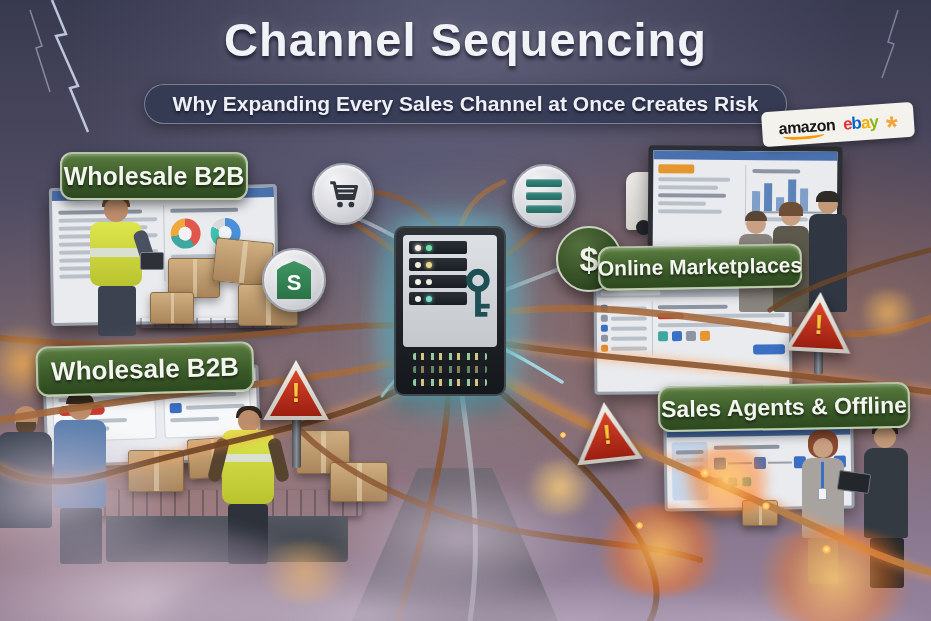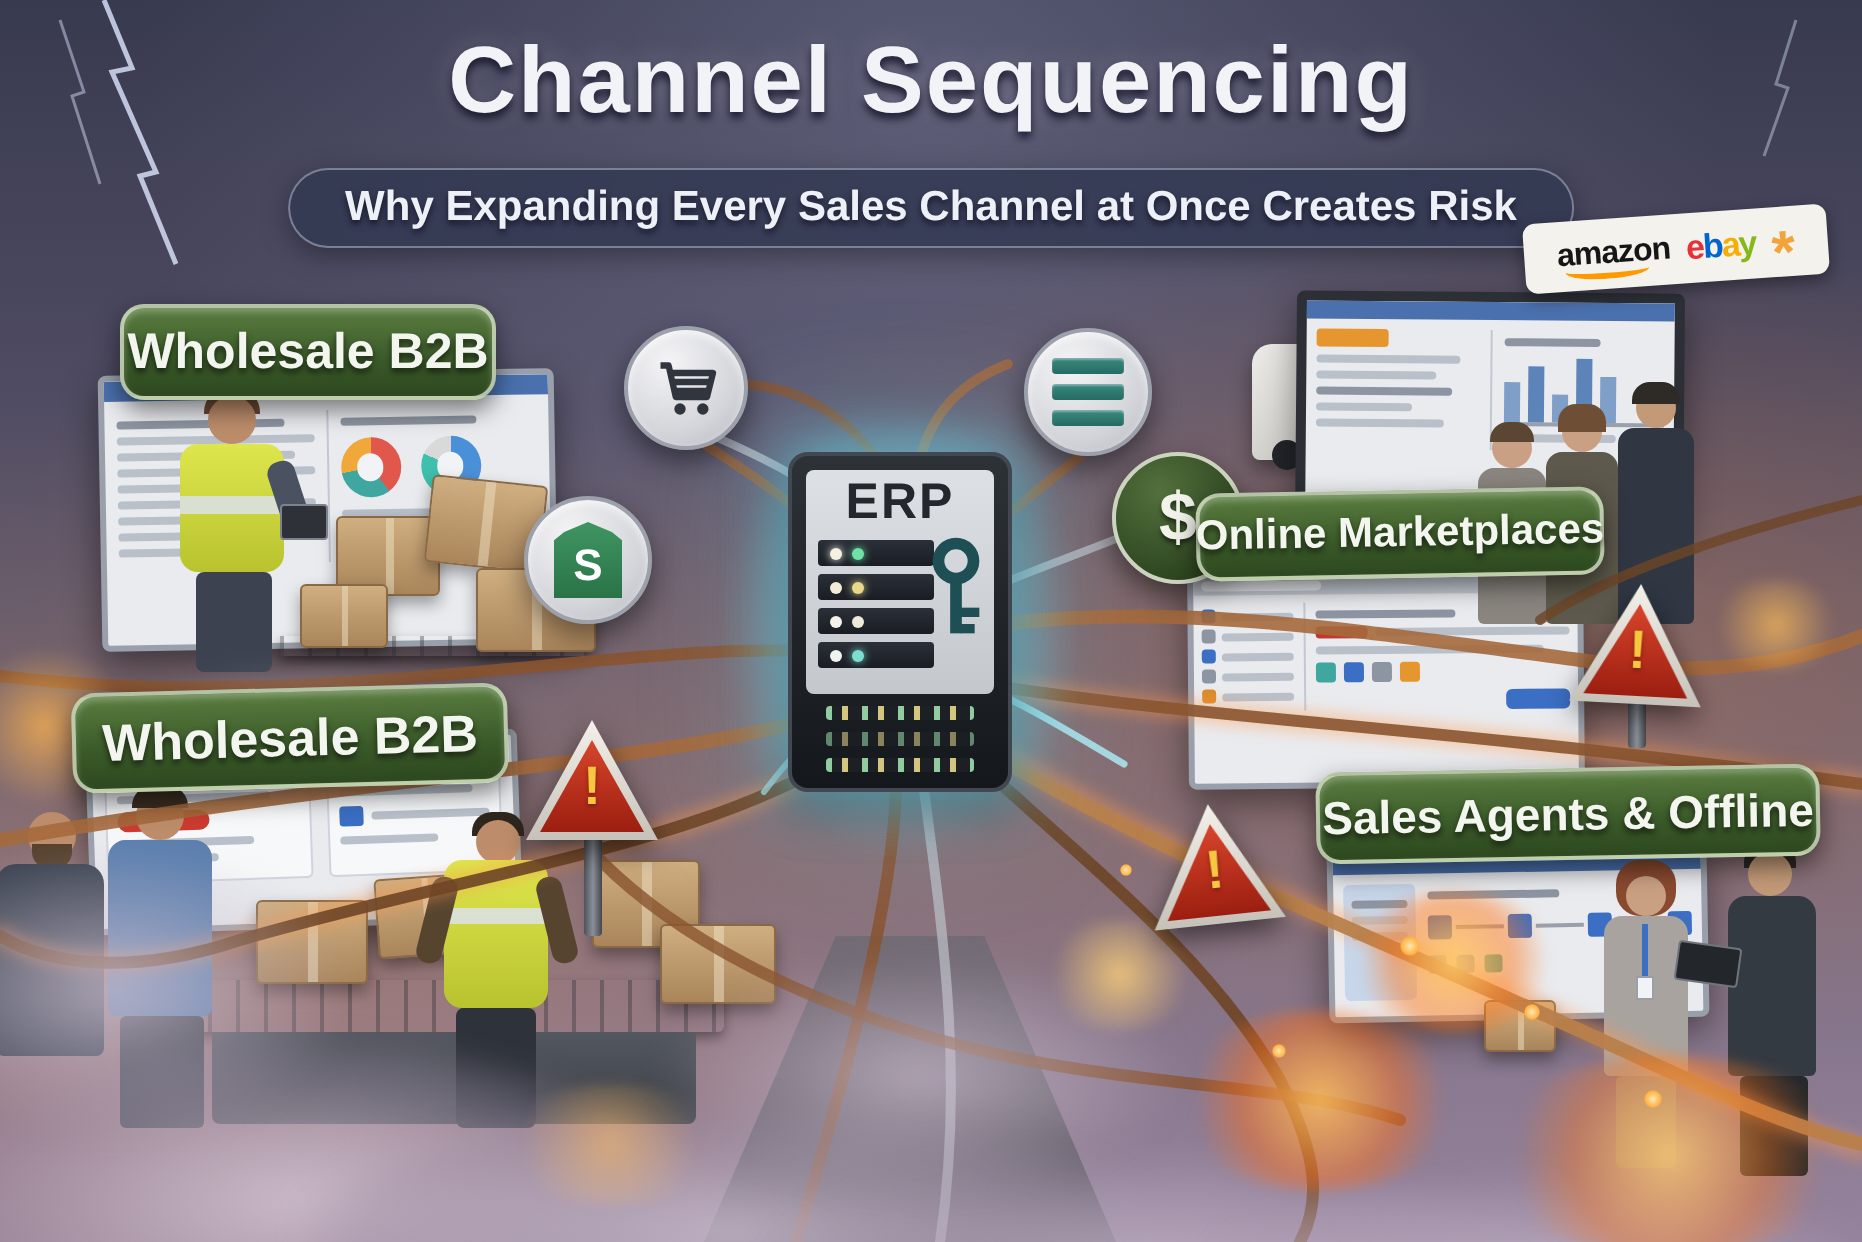--- a/index.html
+++ b/index.html
@@ -436,21 +436,20 @@
   <div class="abs fire" style="left:250px;top:542px;width:110px;height:60px;background:radial-gradient(circle,rgba(255,190,100,.55),transparent 70%);"></div>
   <div class="abs sparkdot" style="left:700px;top:468px;width:10px;height:10px;"></div>
   <div class="abs sparkdot" style="left:762px;top:502px;width:8px;height:8px;"></div>
   <div class="abs sparkdot" style="left:636px;top:522px;width:7px;height:7px;"></div>
   <div class="abs sparkdot" style="left:822px;top:545px;width:9px;height:9px;"></div>
   <div class="abs sparkdot" style="left:560px;top:432px;width:6px;height:6px;"></div>
 
   <div class="abs erp-glow"></div>
   <div class="abs erp-server">
     <div class="erp-panel">
-      <div class="erp-text">ERP</div>
       <div class="erp-row">
           <span class="led" style="background:#f5f0df;box-shadow:0 0 4px #fff;"></span>
           <span class="led" style="background:#6fe0a8;box-shadow:0 0 4px #6fe0a8;"></span>
         </div>
       <div class="erp-row">
           <span class="led" style="background:#f2ecd9;"></span>
           <span class="led" style="background:#e8d98a;box-shadow:0 0 4px #e8d98a;"></span>
         </div>
       <div class="erp-row">
           <span class="led" style="background:#f5f2ea;"></span>

